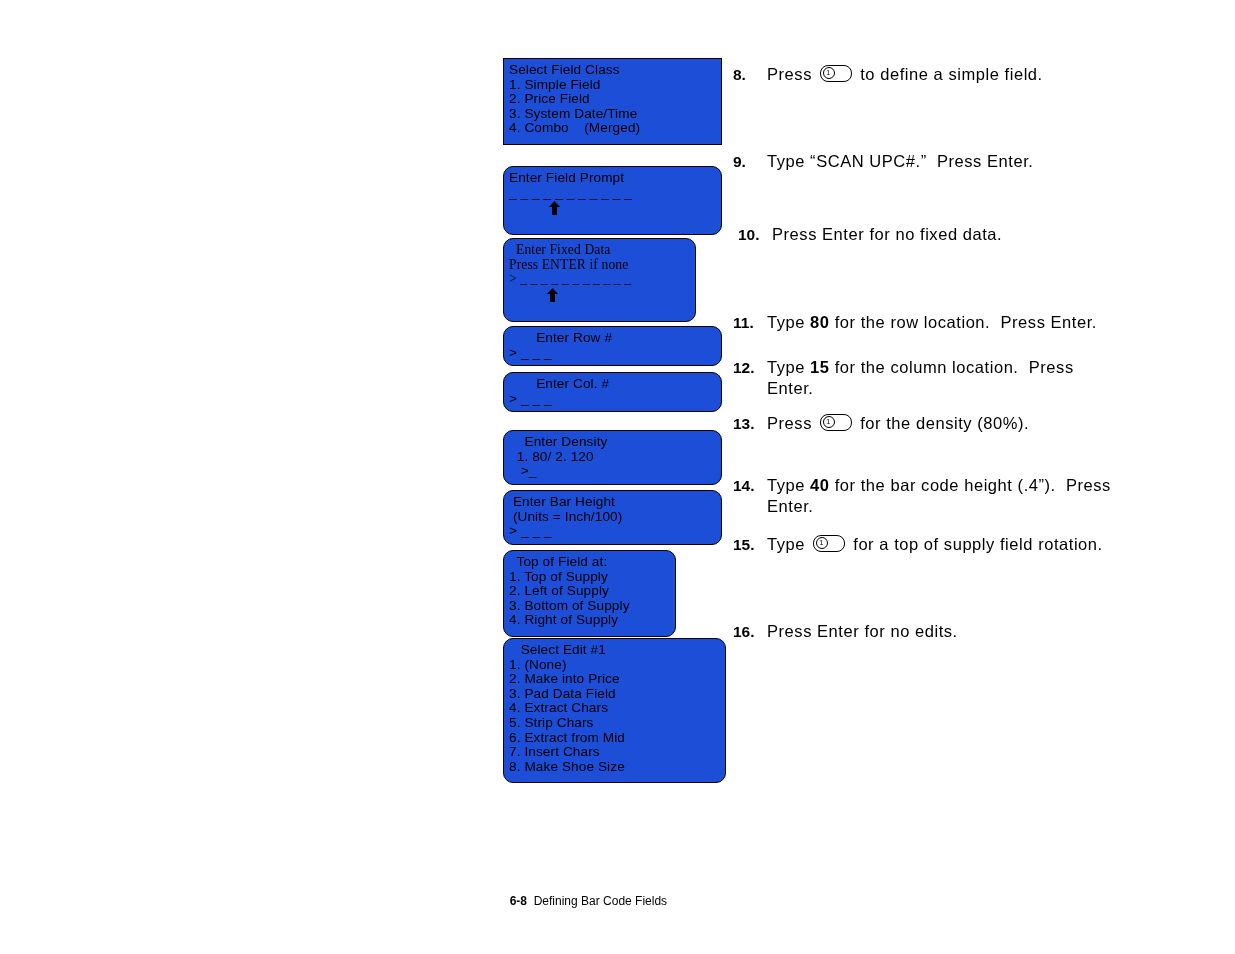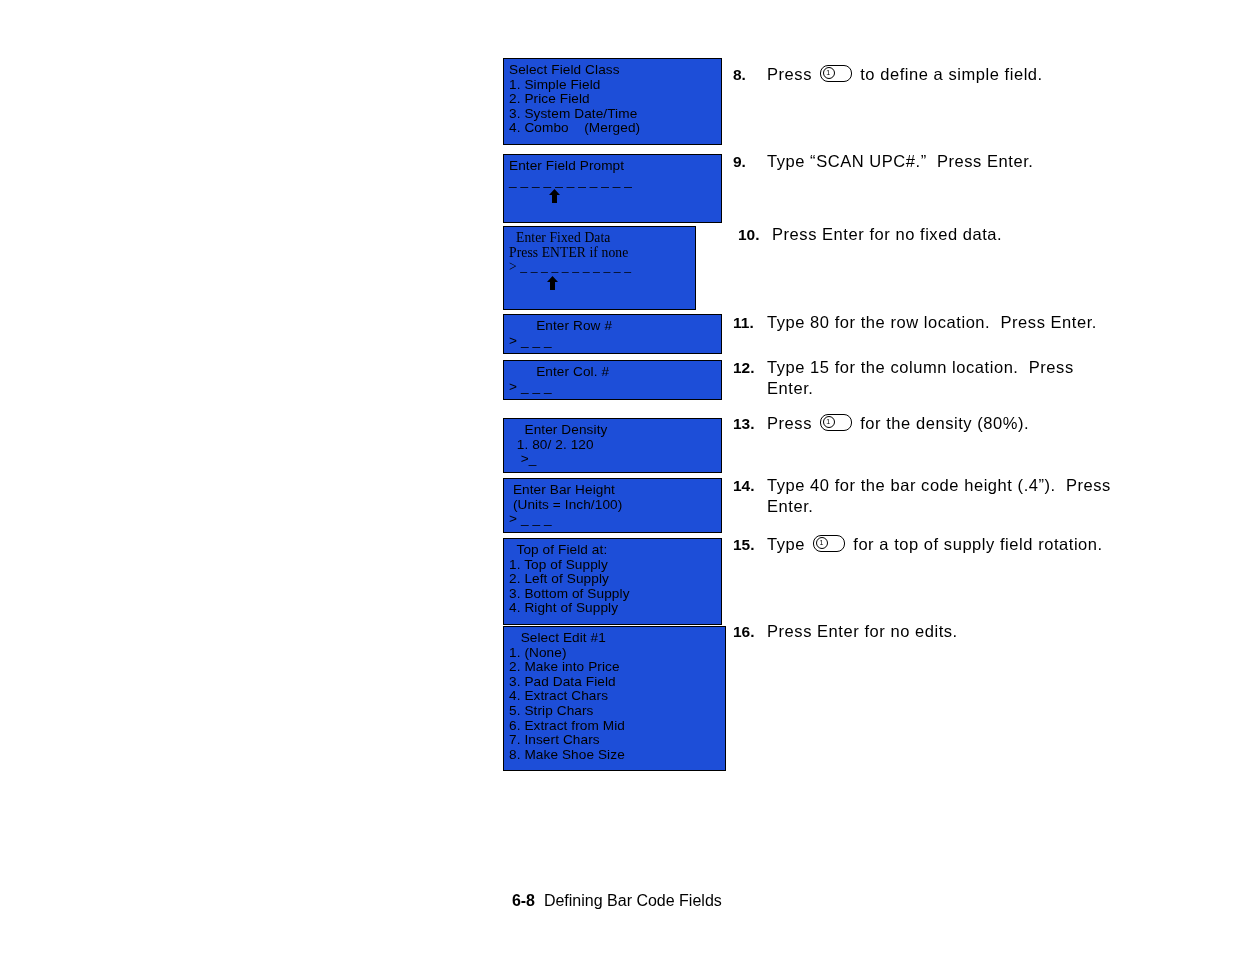--- a/index.html
+++ b/index.html
@@ -45,21 +45,21 @@
   .caret-row {
     height: 16px;
     position: relative;
   }
   .caret {
     position: absolute;
     top: 1px;
   }
 
   
-  .lcd + .lcd { margin-top: 8px; }
+  .lcd + .lcd { margin-top: 20px; border-radius: 10px; }
 
   
   .steps {
     position: absolute;
     left: 733px;
     top: 60px;
     width: 450px;
   }
   .step {
     position: absolute;
@@ -75,21 +75,21 @@
     flex: 0 0 34px;
     white-space: pre;
   }
   .step-body {
     font-family: "Liberation Sans", sans-serif;
     font-size: 16.5px;
     line-height: 21px;
     letter-spacing: 0.55px;
     white-space: pre-wrap;
   }
-  .step-body b { font-weight: normal; }
+  .step-body b { font-weight: bold; }
 
   
   .keycap {
     display: inline-block;
     width: 30px;
     height: 15px;
     border: 1.5px solid #000;
     border-radius: 8px;
     position: relative;
     vertical-align: -2px;
@@ -109,21 +109,21 @@
     text-align: center;
     font-family: "Liberation Sans", sans-serif;
   }
 
   
   .footer {
     position: absolute;
     left: 503px;
     top: 871px;
     font-family: "Liberation Sans", sans-serif;
-    font-size: 16px;
+    font-size: 12px;
     line-height: 20px;
     white-space: pre;
   }
   .footer .pg {
     font-weight: bold;
   }
 </style>
 </head>
 <body>
 
@@ -164,21 +164,21 @@
     <div class="lcd" style="position: absolute; left: 0px; width: 219px; top: 352px;">
       <div class="ln">    Enter Density</div>
       <div class="ln">  1. 80/ 2. 120</div>
       <div class="ln">   &gt;_</div>
     </div>
     <div class="lcd" style="position: absolute; left: 0px; width: 219px; top: 412px;">
       <div class="ln"> Enter Bar Height</div>
       <div class="ln"> (Units = Inch/100)</div>
       <div class="ln">&gt; _ _ _</div>
     </div>
-    <div class="lcd" style="position: absolute; left: 0px; width: 219px; top: 472px;">
+    <div class="lcd" style="position: absolute; left: 0px; width: 173px; top: 472px;">
       <div class="ln">  Top of Field at:</div>
       <div class="ln">1. Top of Supply</div>
       <div class="ln">2. Left of Supply</div>
       <div class="ln">3. Bottom of Supply</div>
       <div class="ln">4. Right of Supply</div>
       <div class="ln blank" style="height: 3px;"></div>
     </div>
     <div class="lcd" style="position: absolute; left: 0px; width: 223px; top: 560px;">
       <div class="ln">   Select Edit #1</div>
       <div class="ln">1. (None)</div>

